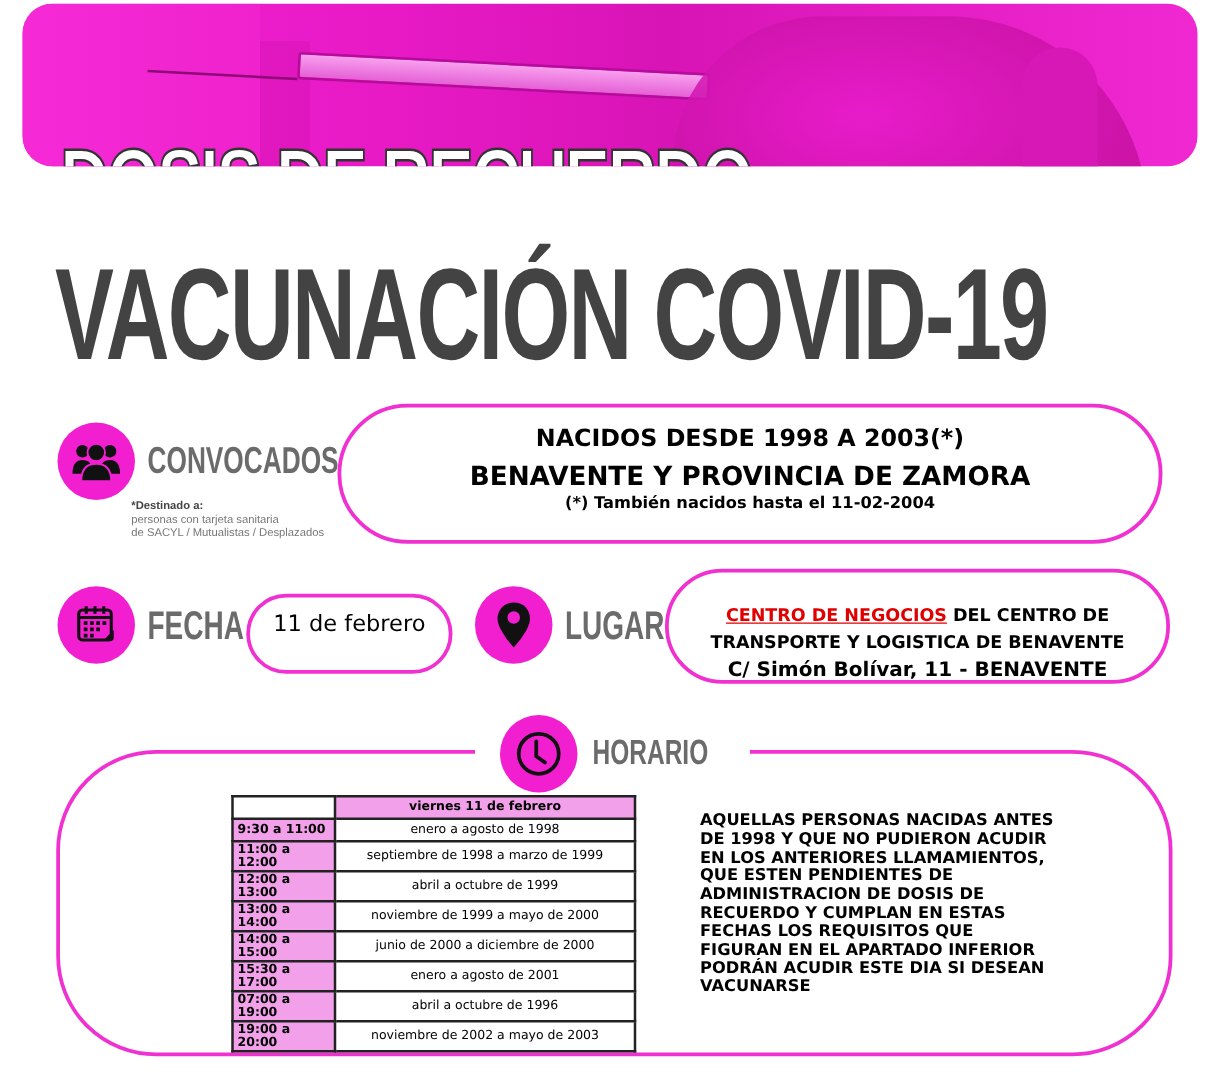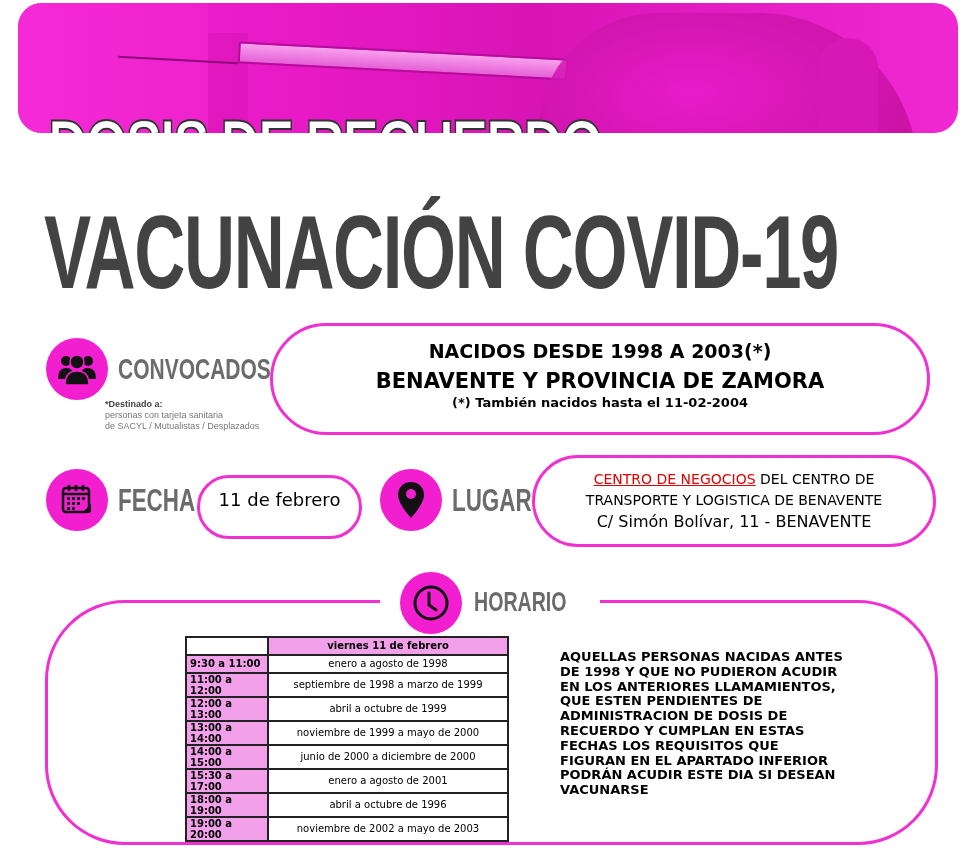--- a/index.html
+++ b/index.html
@@ -22,21 +22,21 @@
   .convoc-sub { position: absolute; left: 105px; top: 399px; font-family: "Liberation Sans", sans-serif; font-size: 9px; color: #777; line-height: 11px; }
   .convoc-sub .strong { font-weight: bold; color: #444; }
 
   .pill { position: absolute; border: 3px solid #f030d0; border-radius: 60px; background: #fff; text-align: center; }
   .pill-born { left: 270px; top: 323px; width: 660px; height: 112px; }
   .born-1 { font-family: "DejaVu Sans", sans-serif; font-weight: bold; font-size: 19px; line-height: 34px; color: #000; margin-top: 8px; }
   .born-2 { font-family: "DejaVu Sans", sans-serif; font-weight: bold; font-size: 21px; line-height: 26px; color: #000; }
   .born-3 { font-family: "DejaVu Sans", sans-serif; font-weight: bold; font-size: 13px; line-height: 18px; color: #000; }
 
   .pill-date { left: 197px; top: 475px; width: 165px; height: 64px; line-height: 44px; font-family: "DejaVu Sans", sans-serif; font-weight: normal; font-size: 18px; color: #000; }
-  .pill-place { left: 532px; top: 455px; width: 404px; height: 92px; padding-top: 11px; font-family: "DejaVu Sans", sans-serif; font-weight: normal; font-size: 14px; line-height: 21px; color: #000; }
+  .pill-place { left: 532px; top: 455px; width: 404px; height: 92px; padding-top: 25px; font-family: "DejaVu Sans", sans-serif; font-weight: bold; font-size: 14px; line-height: 21px; color: #000; }
   .pill-place .place-red { color: #e00000; text-decoration: underline; }
   .pill-place .addr { font-size: 16px; }
 
   .horario-box { position: absolute; left: 45px; top: 600px; width: 893px; height: 245px; border: 3px solid #f030d0; border-radius: 80px; }
   .horario-gap { position: absolute; left: 380px; top: 592px; width: 220px; height: 20px; background: #fff; }
 
   table.sched { position: absolute; left: 185px; top: 636px; border-collapse: collapse; font-family: "DejaVu Sans", sans-serif; font-size: 10px; }
   table.sched td { border: 2px solid #222; height: 17.8px; padding: 0 3px; }
   table.sched td.time { background: #f2a0ea; font-weight: bold; width: 82px; text-align: left; margin-left: 47px; }
   table.sched td.range { width: 240px; text-align: center; background: #fff; }
@@ -155,21 +155,21 @@
       </tr>
   <tr>
         <td class="time">14:00 a 15:00</td>
         <td class="range">junio de 2000 a diciembre de 2000</td>
       </tr>
   <tr>
         <td class="time">15:30 a 17:00</td>
         <td class="range">enero a agosto de 2001</td>
       </tr>
   <tr>
-        <td class="time">18:00 a 19:00</td>
+        <td class="time">07:00 a 19:00</td>
         <td class="range">abril  a octubre de 1996</td>
       </tr>
   <tr>
         <td class="time">19:00 a 20:00</td>
         <td class="range">noviembre de 2002 a mayo de 2003</td>
       </tr>
 
 </tbody>
   </table>
 

